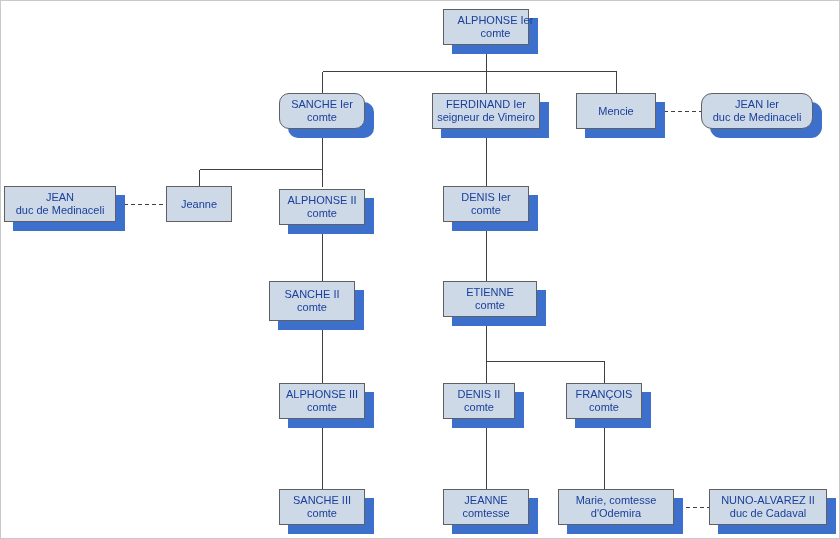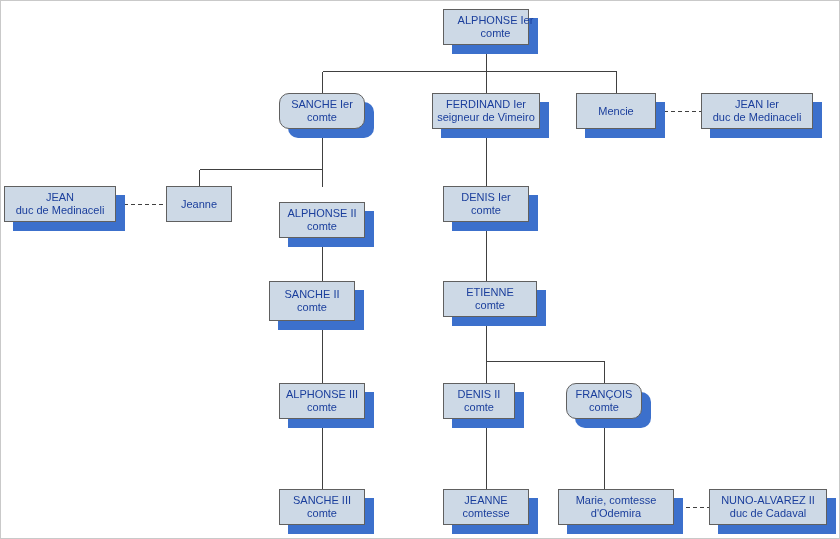--- a/index.html
+++ b/index.html
@@ -91,32 +91,32 @@
         <div class="node-line">SANCHE Ier</div>
         <div class="node-line">comte</div>
       </div>
       <div class="node shadow" style="left: 431px; top: 92px; width: 108px; height: 36px;">
         <div class="node-line">FERDINAND Ier</div>
         <div class="node-line">seigneur de Vimeiro</div>
       </div>
       <div class="node shadow" style="left: 575px; top: 92px; width: 80px; height: 36px;">
         <div class="node-line">Mencie</div>
       </div>
-      <div class="node shadow" style="left: 700px; top: 92px; width: 112px; height: 36px;">
+      <div class="node shadow" style="left: 700px; top: 92px; width: 112px; height: 36px; border-radius: 11px;">
         <div class="node-line">JEAN Ier</div>
         <div class="node-line">duc de Medinaceli</div>
       </div>
       <div class="node shadow" style="left: 3px; top: 185px; width: 112px; height: 36px;">
         <div class="node-line">JEAN</div>
         <div class="node-line">duc de Medinaceli</div>
       </div>
       <div class="node" style="left: 165px; top: 185px; width: 66px; height: 36px;">
         <div class="node-line">Jeanne</div>
       </div>
-      <div class="node shadow" style="left: 278px; top: 201px; width: 86px; height: 36px;">
+      <div class="node shadow" style="left: 278px; top: 188px; width: 86px; height: 36px;">
         <div class="node-line">ALPHONSE II</div>
         <div class="node-line">comte</div>
       </div>
       <div class="node shadow" style="left: 442px; top: 185px; width: 86px; height: 36px;">
         <div class="node-line">DENIS Ier</div>
         <div class="node-line">comte</div>
       </div>
       <div class="node shadow" style="left: 268px; top: 280px; width: 86px; height: 40px;">
         <div class="node-line">SANCHE II</div>
         <div class="node-line">comte</div>
@@ -126,21 +126,21 @@
         <div class="node-line">comte</div>
       </div>
       <div class="node shadow" style="left: 278px; top: 382px; width: 86px; height: 36px;">
         <div class="node-line">ALPHONSE III</div>
         <div class="node-line">comte</div>
       </div>
       <div class="node shadow" style="left: 442px; top: 382px; width: 72px; height: 36px;">
         <div class="node-line">DENIS II</div>
         <div class="node-line">comte</div>
       </div>
-      <div class="node shadow" style="left: 565px; top: 382px; width: 76px; height: 36px; border-radius: 10px;">
+      <div class="node shadow" style="left: 565px; top: 382px; width: 76px; height: 36px;">
         <div class="node-line">FRANÇOIS</div>
         <div class="node-line">comte</div>
       </div>
       <div class="node shadow" style="left: 278px; top: 488px; width: 86px; height: 36px;">
         <div class="node-line">SANCHE III</div>
         <div class="node-line">comte</div>
       </div>
       <div class="node shadow" style="left: 442px; top: 488px; width: 86px; height: 36px;">
         <div class="node-line">JEANNE</div>
         <div class="node-line">comtesse</div>

